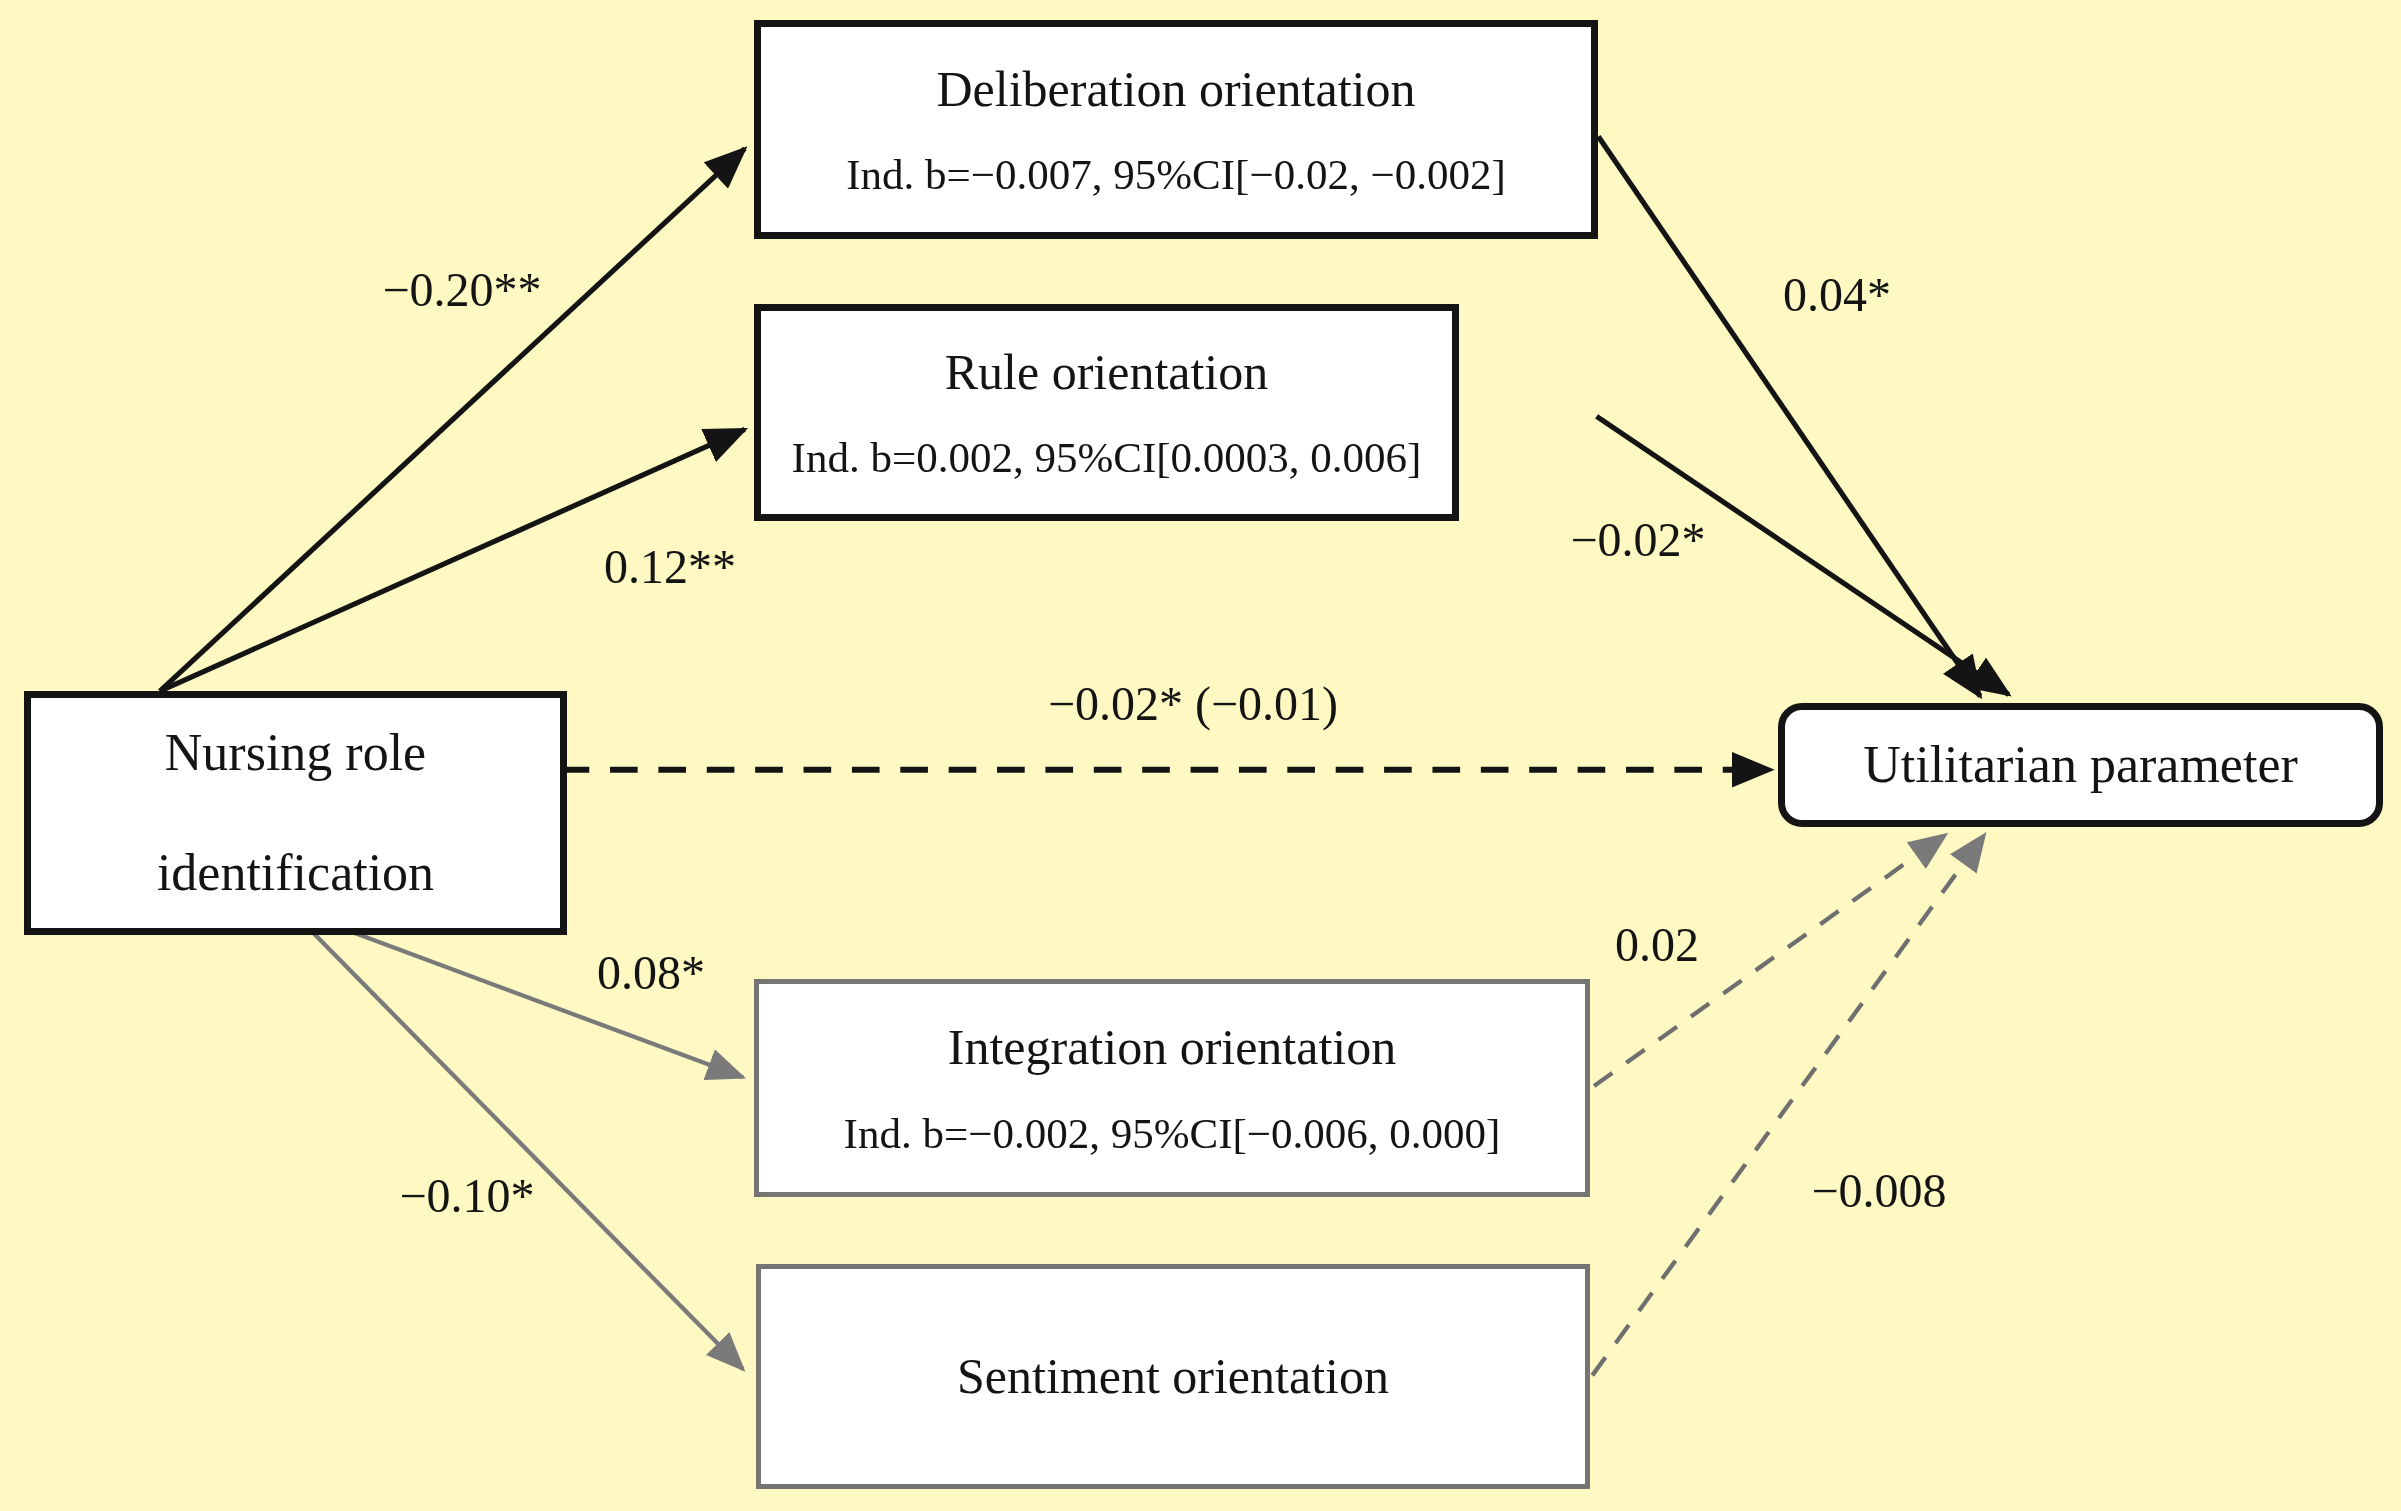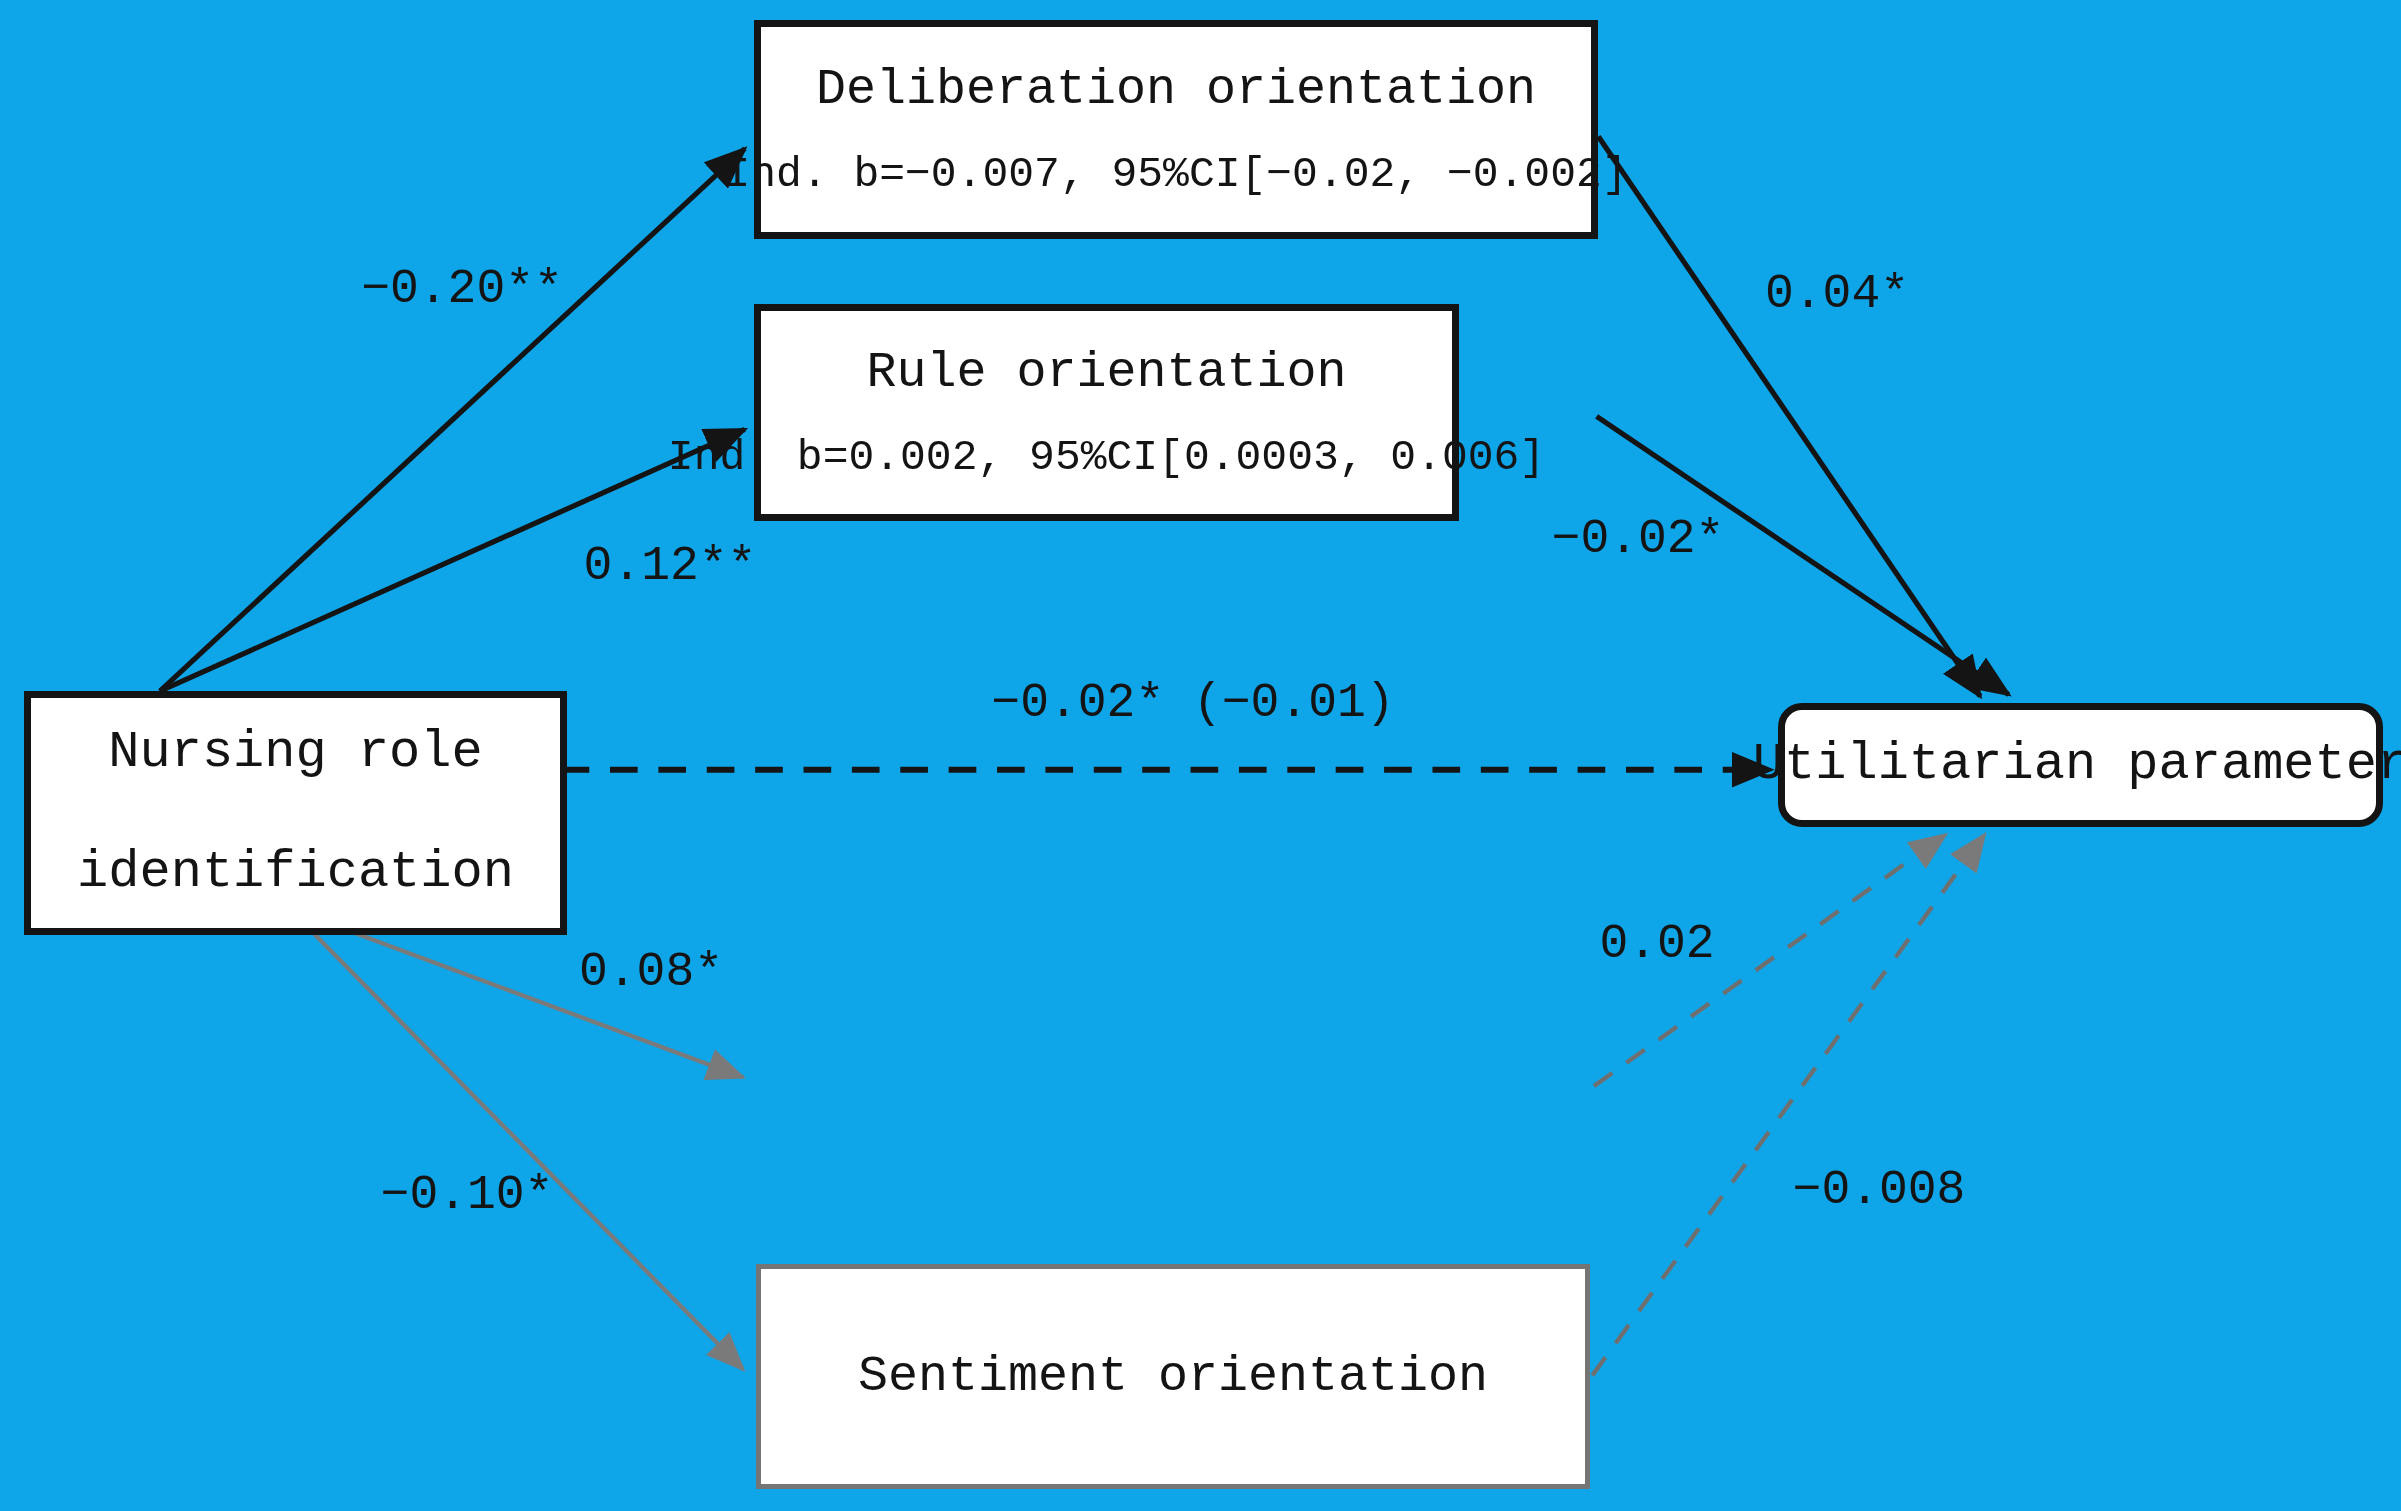--- a/index.html
+++ b/index.html
@@ -1,21 +1,21 @@
 <!DOCTYPE html>
 <html style="font-size:14px"><head>
 <meta charset="utf-8">
 <style>
   html, body { margin: 0; padding: 0; background: #ffffff; }
   #figure {
     position: relative;
     width: 2401px;
     height: 1511px;
-    background: #0ea5e9;
-    font-family: Liberation Mono, monospace;
+    background: #fef9c3;
+    font-family: Liberation Serif, serif;
     color: #141414;
     overflow: hidden;
   }
   #arrows {
     position: absolute;
     left: 0; top: 0;
     width: 2401px; height: 1511px;
   }
   .node {
     position: absolute;
@@ -81,20 +81,24 @@
     <div class="title">
       <span>Nursing role</span><br>
       <span>identification</span>
     </div>
   </div>
 
   <div class="node black" id="node-utilitarian" style="left: 1778px; top: 703px; width: 605px; height: 124px; border-radius: 24px;">
     <div class="title">Utilitarian parameter</div>
   </div>
 
+  <div class="node gray" id="node-integration" style="left: 754px; top: 979px; width: 836px; height: 218px;">
+    <div class="title">Integration orientation</div>
+    <div class="stat">Ind. b=−0.002, 95%CI[−0.006, 0.000]</div>
+  </div>
 
   <div class="node gray" id="node-sentiment" style="left: 756px; top: 1264px; width: 834px; height: 225px;">
     <div class="title">Sentiment orientation</div>
   </div>
 
   <div class="path-label" style="left: 462px; top: 289px;">−0.20**</div>
   <div class="path-label" style="left: 650px; top: 566px; margin-left: 20px;">0.12**</div>
   <div class="path-label" style="left: 1837px; top: 294px;">0.04*</div>
   <div class="path-label" style="left: 1638px; top: 539px;">−0.02*</div>
   <div class="path-label" style="left: 1193px; top: 703px;">−0.02* (−0.01)</div>

